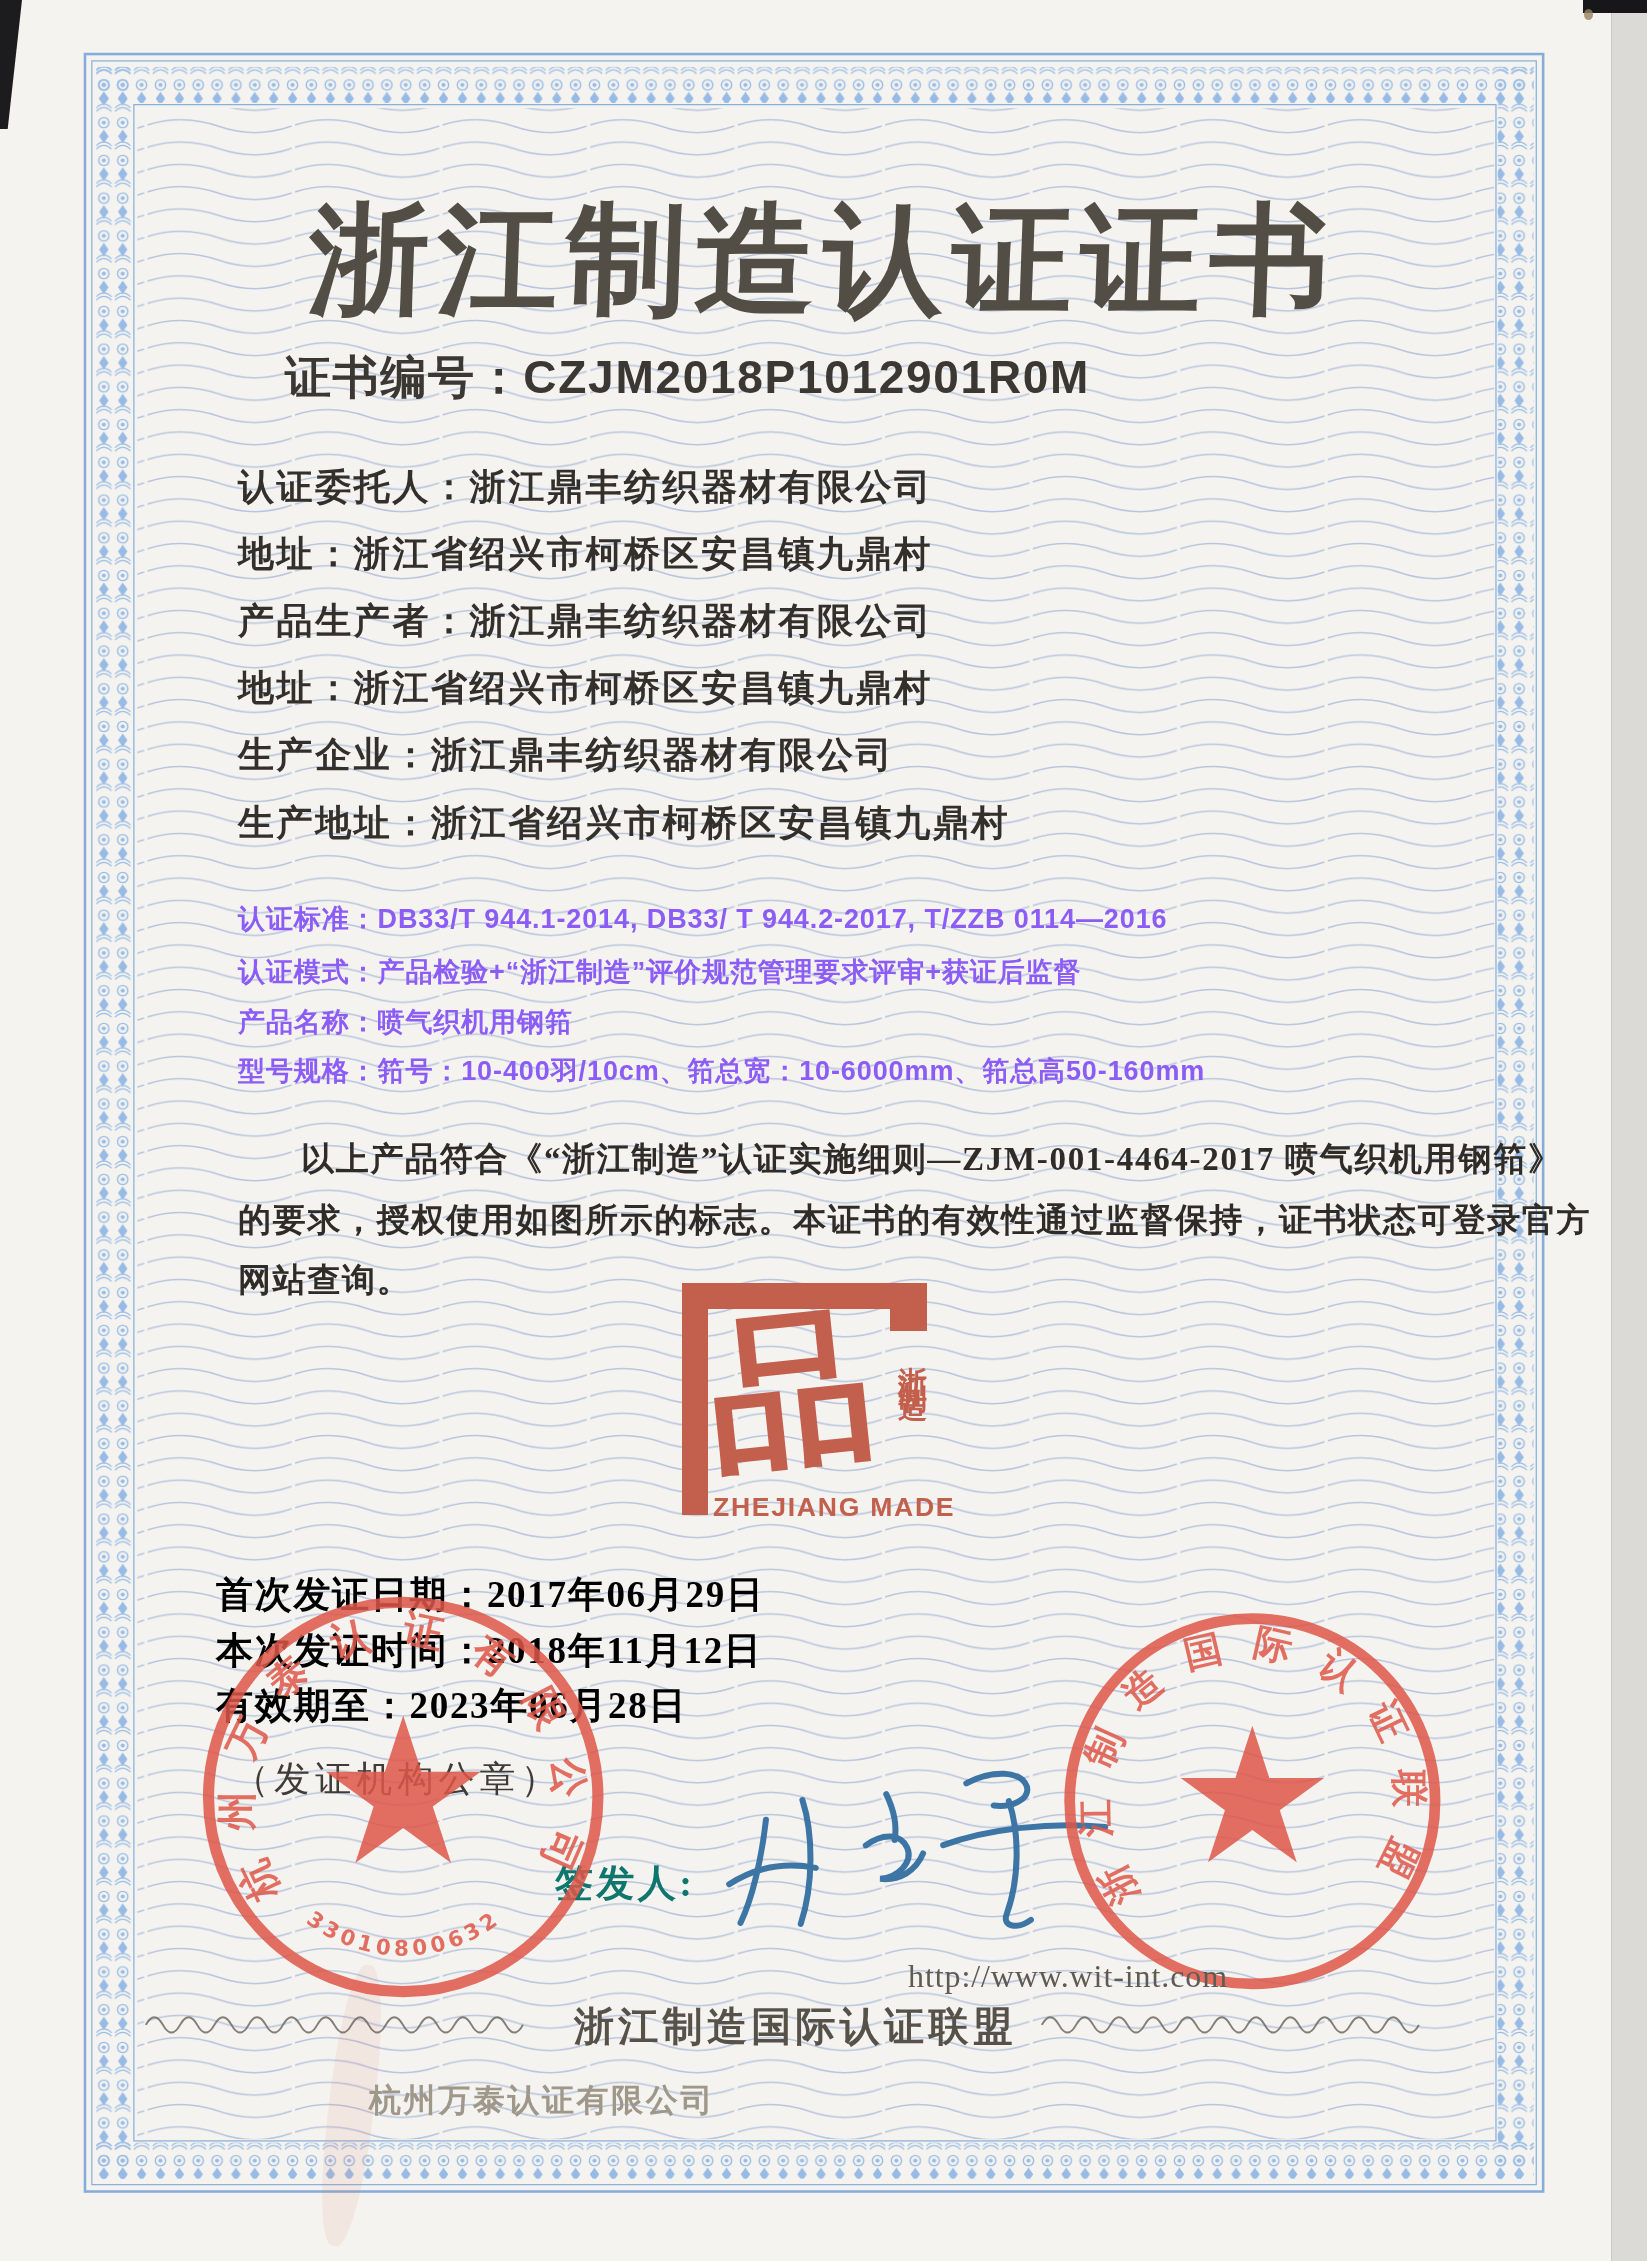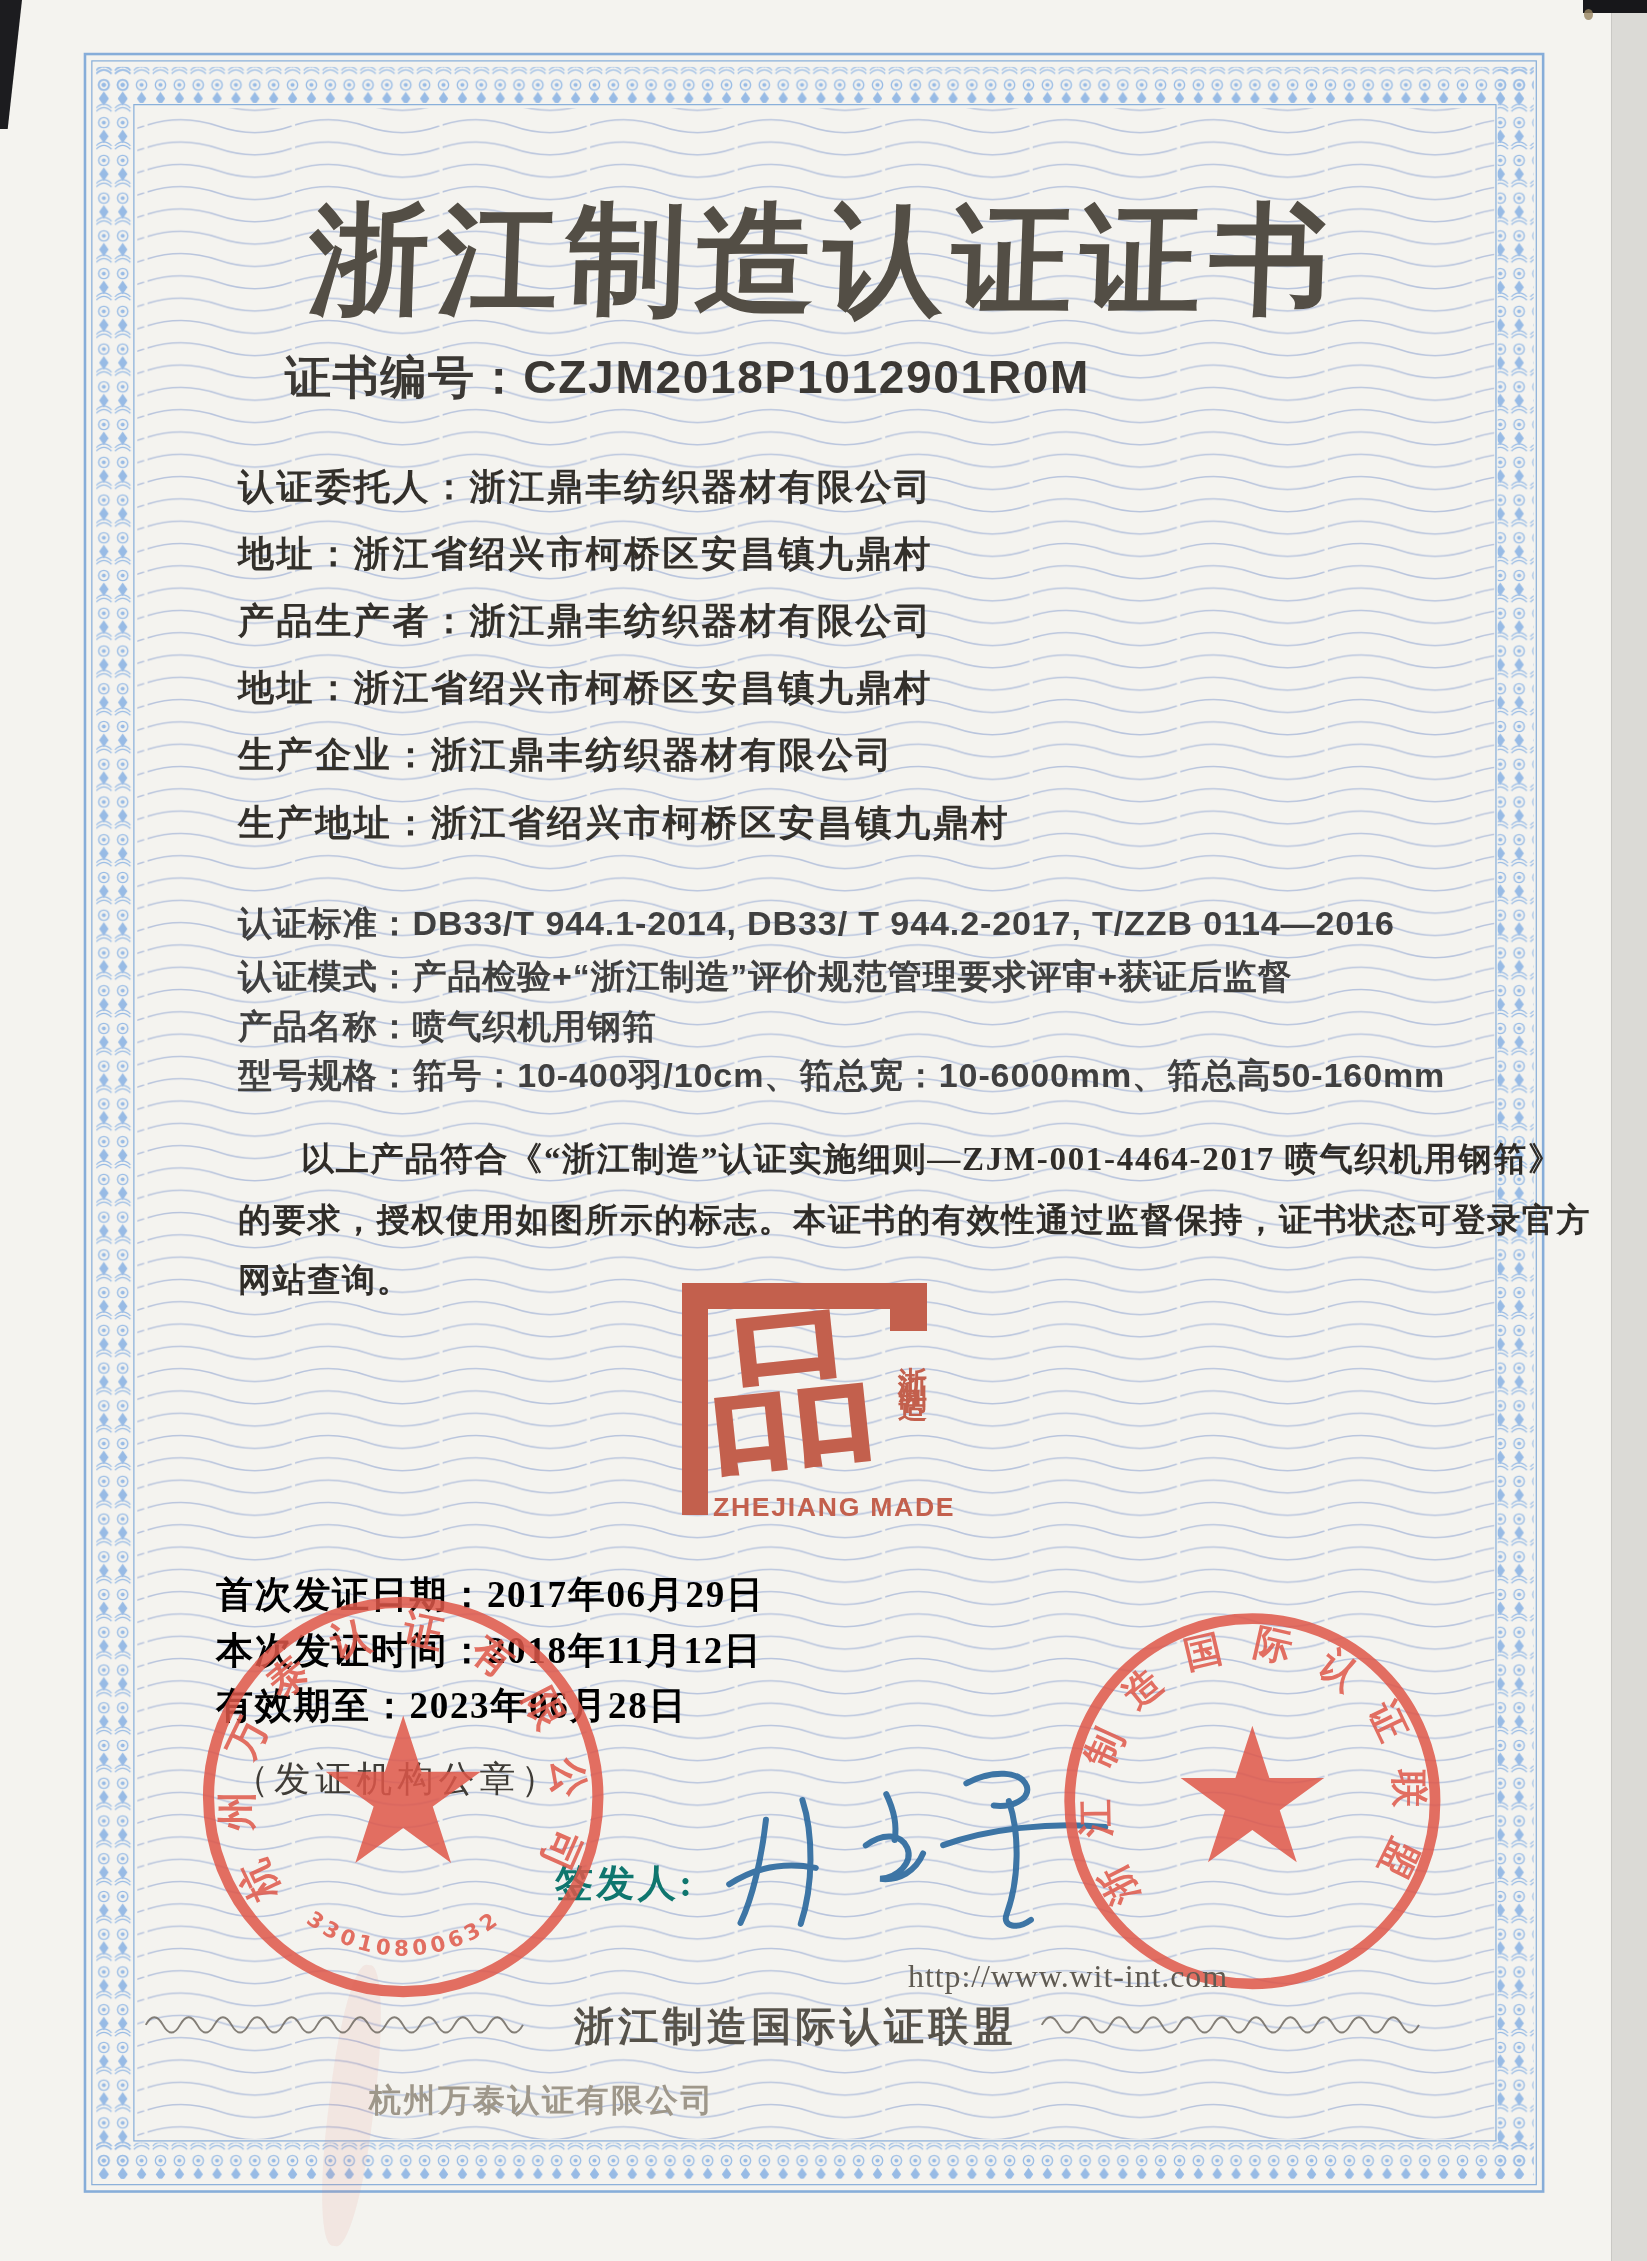--- a/index.html
+++ b/index.html
@@ -17,21 +17,21 @@
   .scan-ghost{left:329px;top:1964px;width:45px;height:283px;background:rgba(226,122,110,.10);border-radius:45%;transform:rotate(7deg);}
   
   svg.layer{position:absolute;left:0;top:0;pointer-events:none;}
   
   .title{left:0;width:1647px;top:180px;text-align:center;font-family:"Liberation Serif",serif;
     font-weight:700;font-size:120px;letter-spacing:8.6px;color:#534e45;transform:skewX(-2deg);}
   .certno{left:0;width:1375px;top:347px;text-align:center;font-size:46px;font-weight:700;
     color:#3b3834;letter-spacing:1.7px;}
   .fld{left:238px;font-size:36px;font-weight:700;color:#33302b;letter-spacing:2.6px;white-space:nowrap;}
   .f0{top:463px}.f1{top:530px}.f2{top:597px}.f3{top:664px}.f4{top:731px}.f5{top:799px}
-  .spec{left:238px;font-size:34px;font-weight:700;color:#404040;letter-spacing:0.9px;white-space:nowrap;}
+  .spec{left:238px;font-size:27px;font-weight:700;color:#8b5cf6;letter-spacing:0.9px;white-space:nowrap;}
   .s0{top:901px}.s1{top:954px}.s2{top:1004px}.s3{top:1053px}
   .stmt{left:238px;width:1184px;font-size:33px;font-weight:600;color:#2f2c28;
     font-family:"Liberation Serif",serif;letter-spacing:1.7px;white-space:nowrap;}
   .t0{top:1137px;padding-left:63px}.t1{top:1198px}.t2{top:1258px}
   
   .logo{left:682px;top:1283px;width:250px;height:242px;}
   .logo .bar-top{position:absolute;left:0;top:0;width:244px;height:26px;}
   .logo .bar-tab{position:absolute;left:208px;top:0;width:37px;height:48px;}
   .logo .bar-left{position:absolute;left:0;top:0;width:26px;height:232px;}
   .logo .mark{position:absolute;left:26px;top:26px;font-size:165px;line-height:1;

